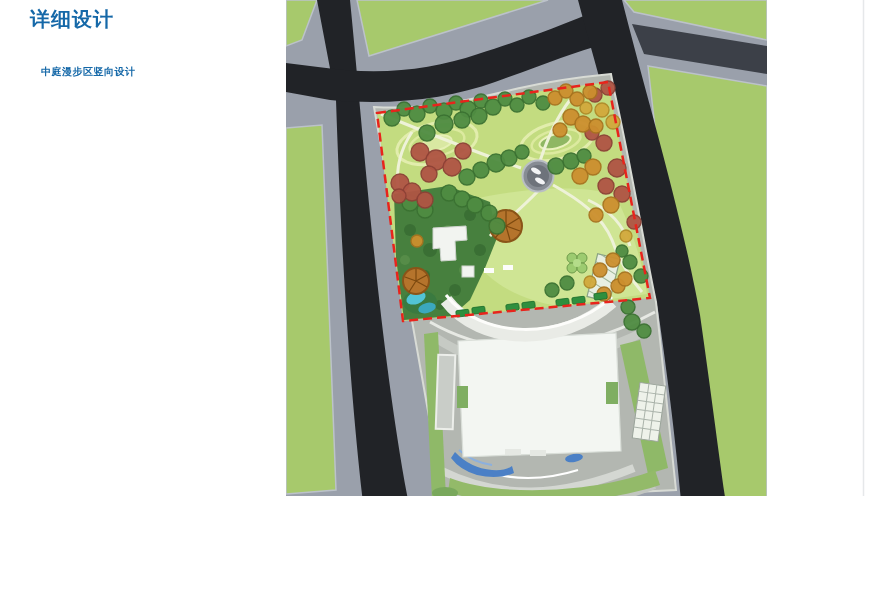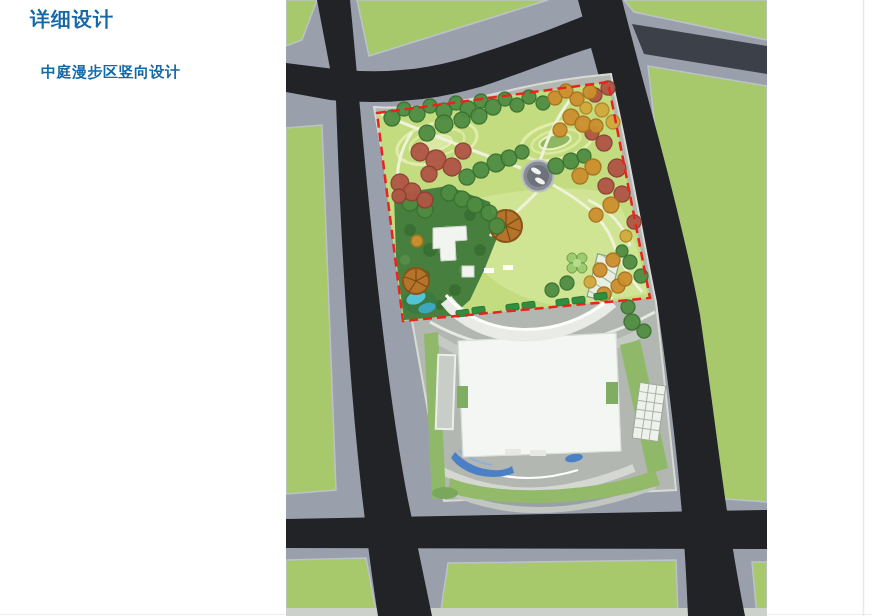--- a/index.html
+++ b/index.html
@@ -1,20 +1,20 @@
 <!DOCTYPE html>
 <html><head>
 <meta charset="utf-8">
 <style>
   html,body{margin:0;padding:0;background:#fff;}
-  .slide{position:relative;width:872px;height:616px;background:#ffffff;overflow:hidden;
+  .slide{position:relative;width:872px;height:496px;background:#ffffff;overflow:hidden;
          font-family:"Liberation Sans","DejaVu Sans",sans-serif;}
   .page-title{position:absolute;left:30px;top:6px;font-size:20px;font-weight:bold;
               letter-spacing:1px;color:#1568a8;}
-  .subtitle-block{position:absolute;left:41px;top:60px;font-size:15px;font-weight:bold;
+  .subtitle-block{position:absolute;left:41px;top:60px;font-size:10px;font-weight:bold;
               color:#1568a8;line-height:24px;letter-spacing:0.5px;}
   svg{position:absolute;left:0;top:0;}
   .curb{stroke:#bcc2ca;stroke-width:1.5;}
 </style>
 </head>
 <body>
 
 <div class="slide">
 
   <div class="page-title">详细设计</div>

